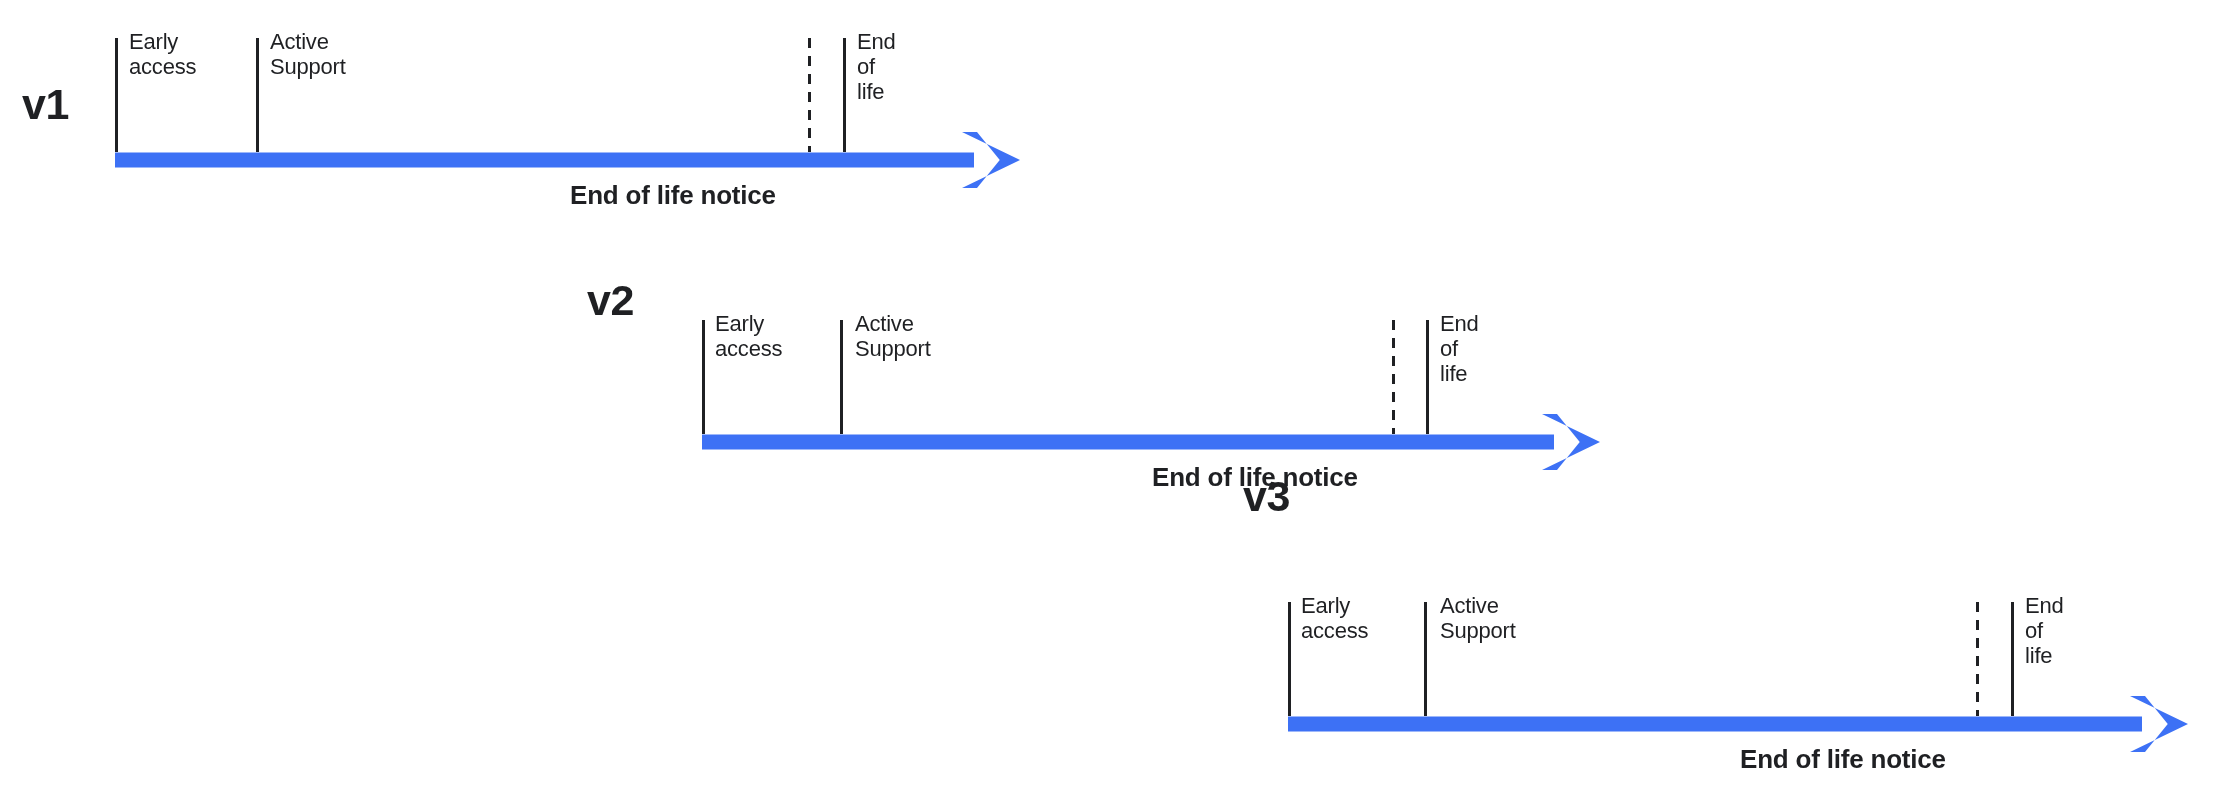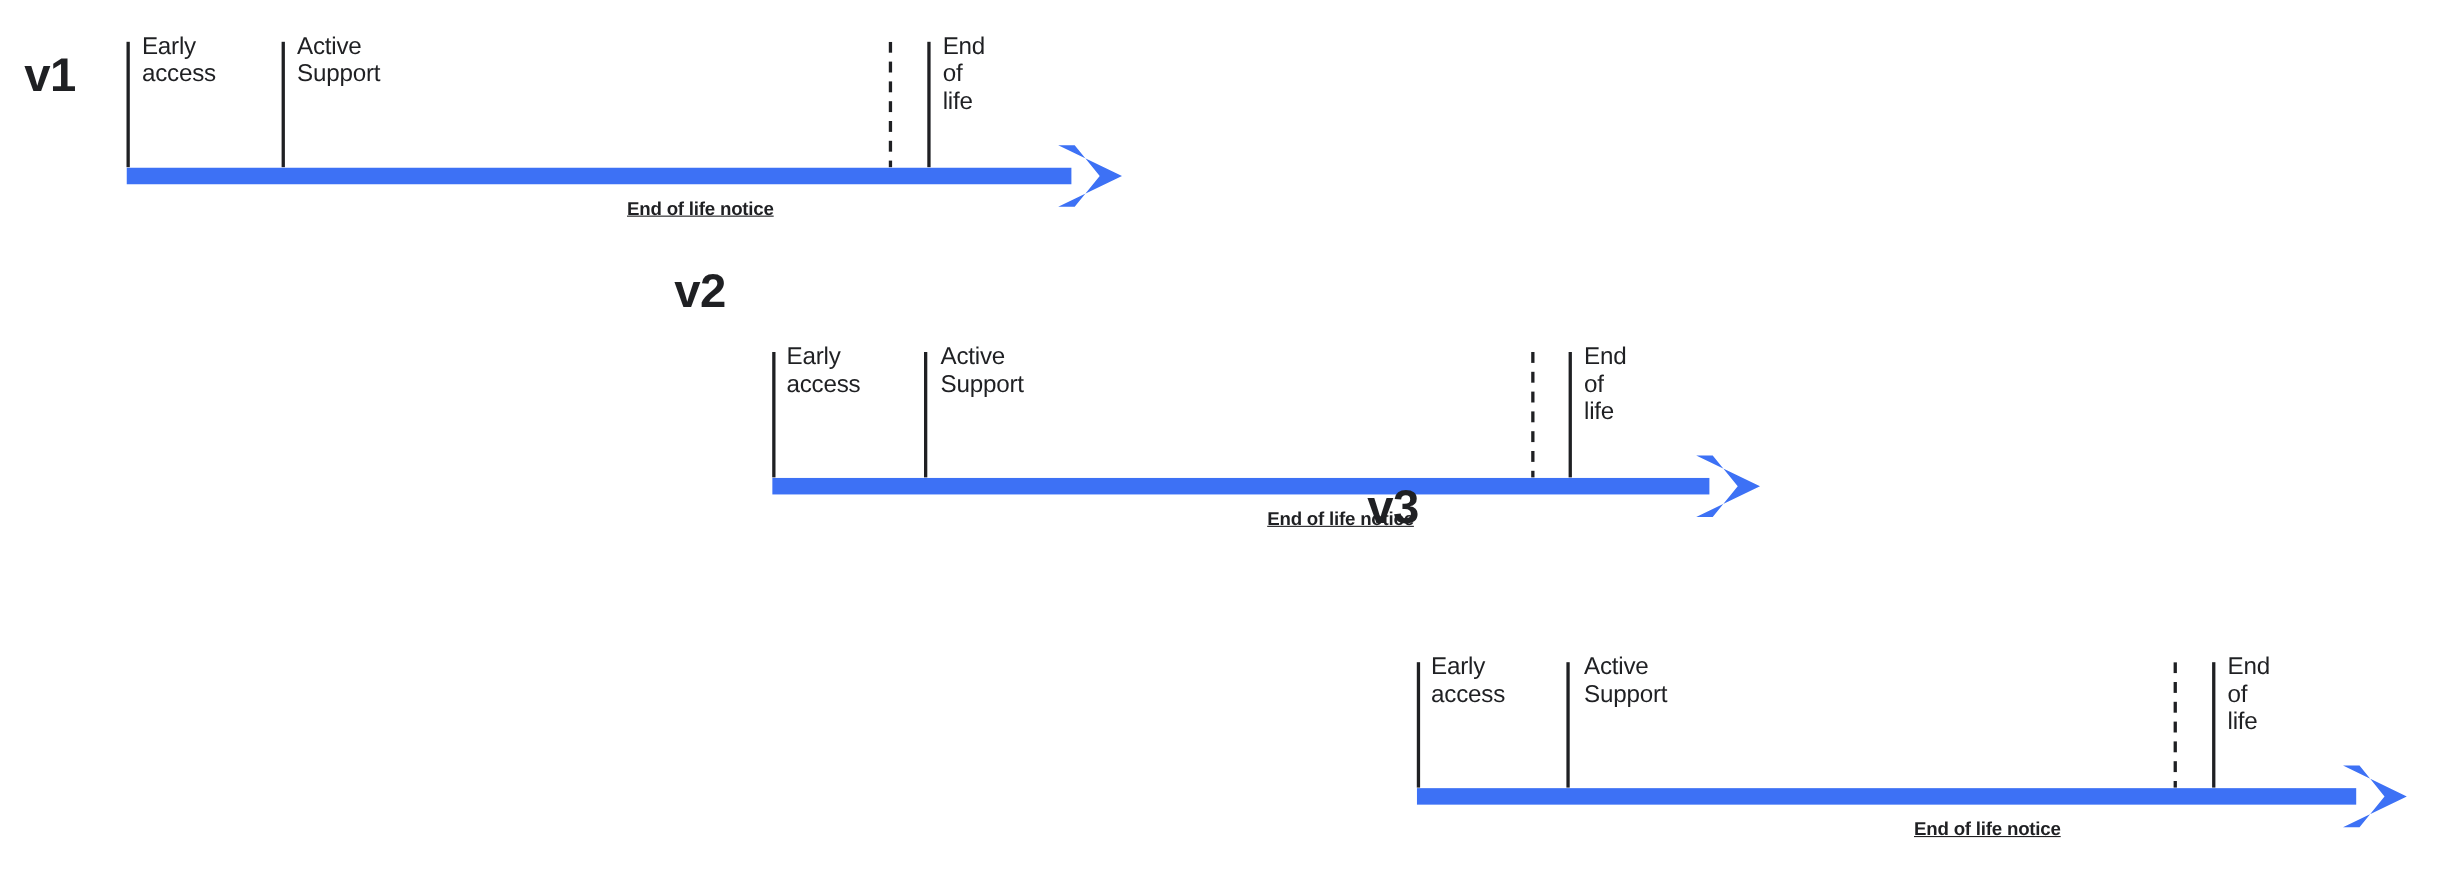--- a/index.html
+++ b/index.html
@@ -23,20 +23,21 @@
   }
   
   .version-label {
     position: absolute;
     font-size: 43px;
     font-weight: bold;
     color: #1f2023;
     letter-spacing: -0.5px;
     white-space: nowrap;
     line-height: 1;
+    margin-top: 35px;
   }
   
   .phase-divider {
     position: absolute;
     width: 3px;
     background: #1f2023;
   }
   .notice-divider {
     position: absolute;
     width: 3px;
@@ -53,26 +54,25 @@
     position: absolute;
     font-size: 22px;
     font-weight: normal;
     color: #1f2023;
     line-height: 1.13;
     white-space: pre-line;
     letter-spacing: -0.2px;
   }
   .notice-label {
     position: absolute;
-    font-size: 17px;
+    font-size: 26px;
     font-weight: bold;
     color: #1f2023;
     white-space: nowrap;
     letter-spacing: -0.2px;
-    text-decoration: underline;
   }
   
   .lifecycle-arrow {
     position: absolute;
     display: block;
   }
 </style>
 </head>
 <body>
 
@@ -87,21 +87,21 @@
 access</div>
       <div class="phase-label" style="left: 270px; top: 30px;">Active Support</div>
       <div class="phase-label" style="left: 857px; top: 30px;">End of life</div>
       <div class="notice-label" style="left: 570px; top: 180px;">End of life notice</div>
       <svg class="lifecycle-arrow" width="907" height="60" viewBox="0 0 907 60" style="left: 115px; top: 129.5px;">
         <rect x="0" y="22.5" width="859" height="15" fill="#3d71f5"></rect>
         <polygon points="847,2 905,30 847,58 862,58 884.75,30 862,2" fill="#3d71f5"></polygon>
       </svg>
     </div>
     <div class="timeline-row">
-      <div class="version-label" style="left: 613px; top: 244px;">v2</div>
+      <div class="version-label" style="left: 587px; top: 244px;">v2</div>
       <div class="phase-divider" style="left: 702px; top: 320px; height: 114px;"></div>
       <div class="phase-divider" style="left: 840px; top: 320px; height: 114px;"></div>
       <div class="phase-divider" style="left: 1426px; top: 320px; height: 114px;"></div>
       <div class="notice-divider" style="left: 1392px; top: 320px; height: 114px;"></div>
       <div class="phase-label" style="left: 715px; top: 312px;">Early
 access</div>
       <div class="phase-label" style="left: 855px; top: 312px;">Active Support</div>
       <div class="phase-label" style="left: 1440px; top: 312px;">End of life</div>
       <div class="notice-label" style="left: 1152px; top: 462px;">End of life notice</div>
       <svg class="lifecycle-arrow" width="900" height="60" viewBox="0 0 900 60" style="left: 702px; top: 411.5px;">

